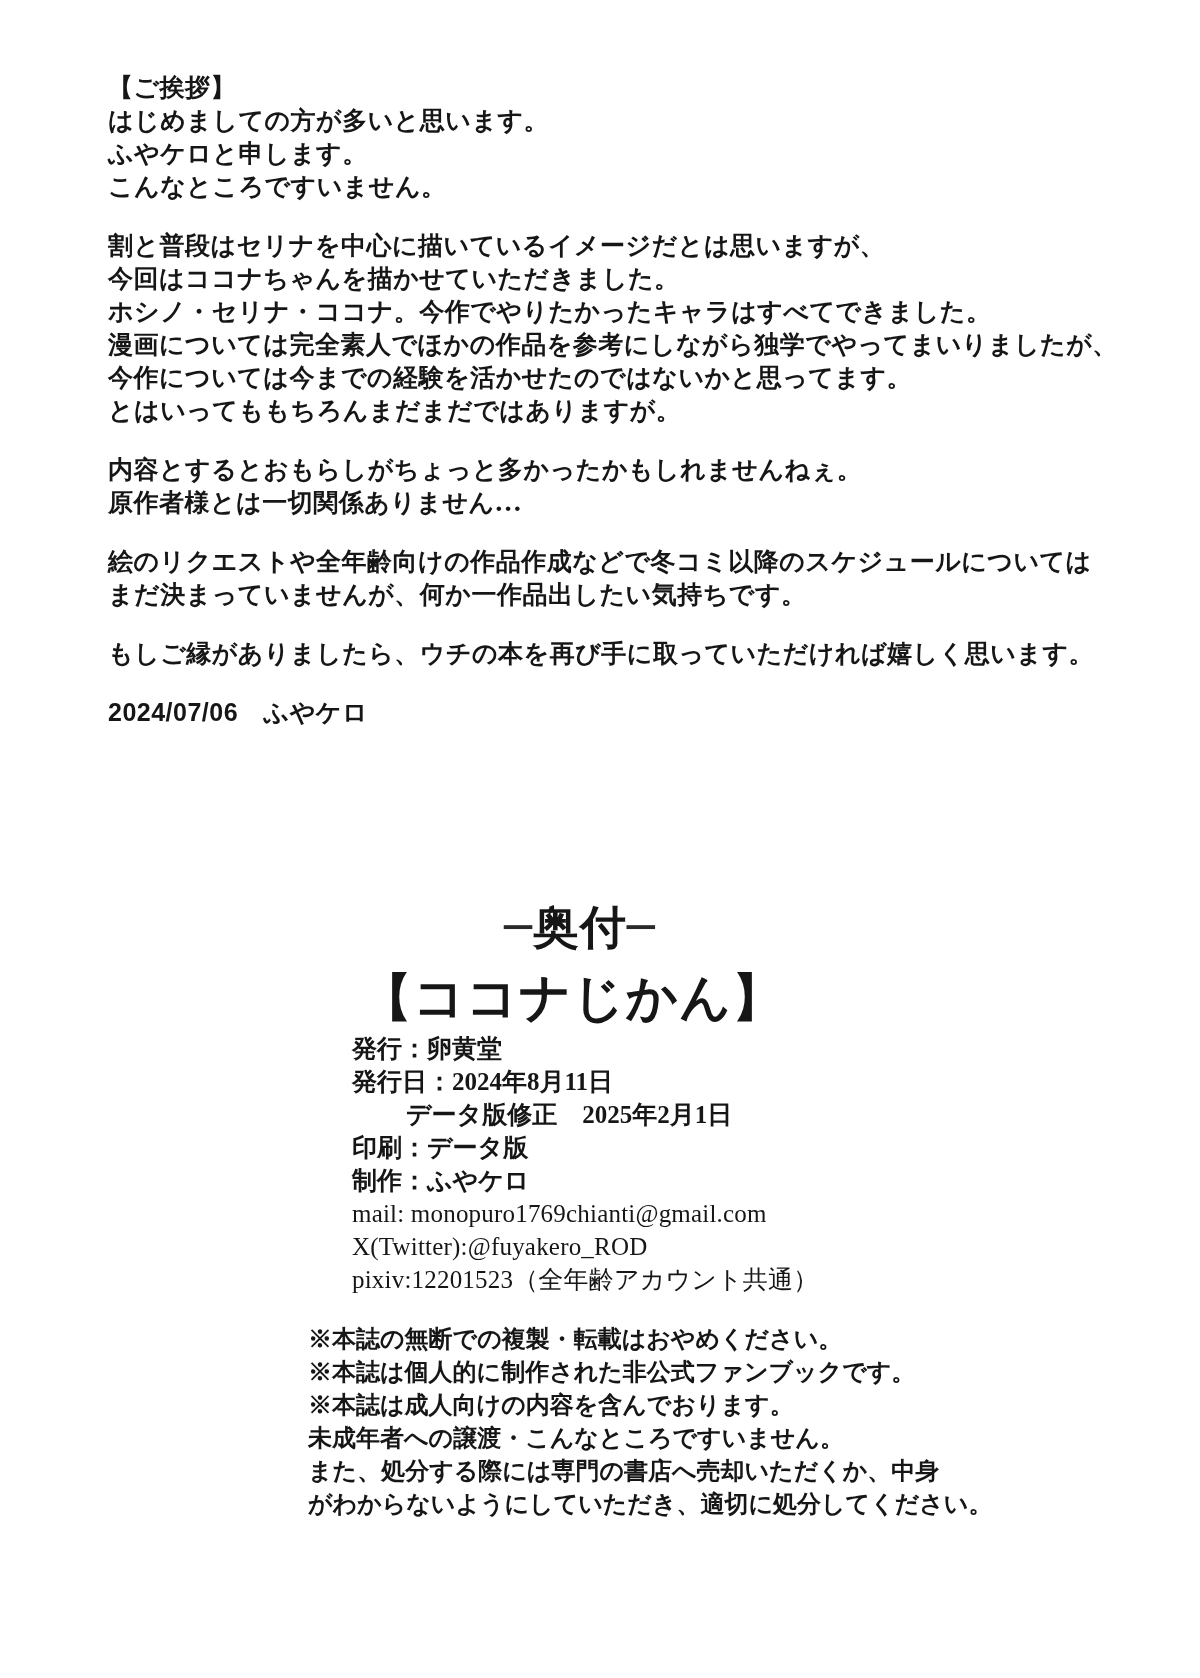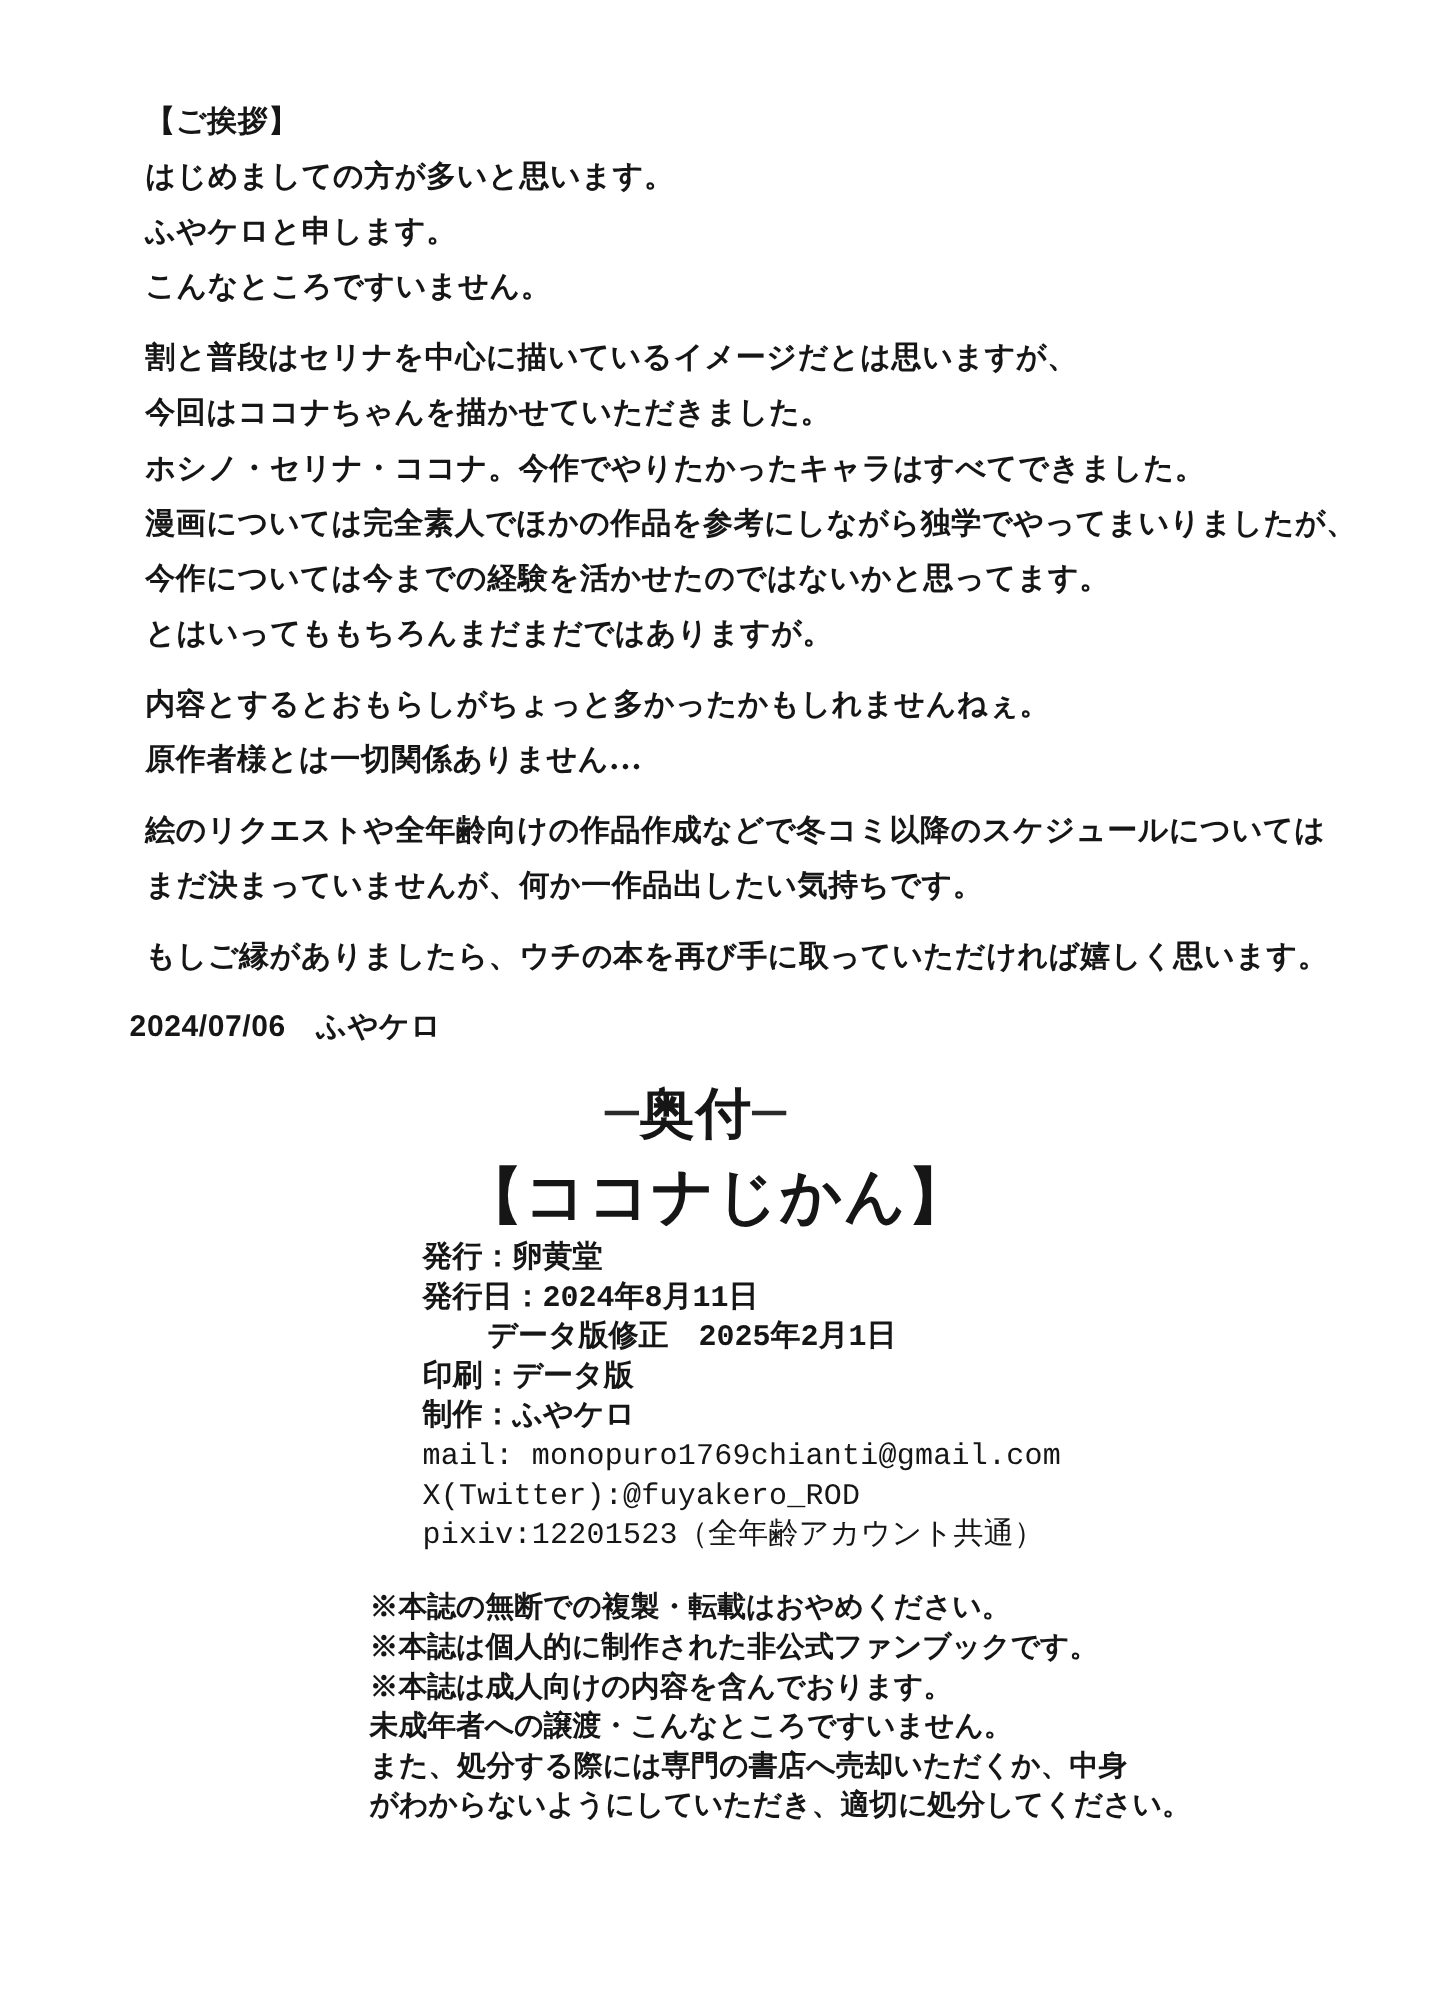--- a/index.html
+++ b/index.html
@@ -23,21 +23,21 @@
     left: 108px;
     top: 71px;
     width: 1020px;
     font-size: 25px;
     line-height: 33px;
     font-weight: 600;
     letter-spacing: 0.5px;
     white-space: nowrap;
   }
   .greeting .para { margin: 0 0 26px 0; }
-  .greeting .line { margin: 13px; }
+  .greeting .line { margin: 0; }
   .date-line {
     font-family: "Liberation Sans", "DejaVu Sans", sans-serif;
     font-weight: 700;
     font-size: 25px;
     letter-spacing: 0.5px;
   }
 
   
   .colophon-header {
     position: absolute;
@@ -55,27 +55,26 @@
   .colophon-title {
     position: absolute;
     top: 966px;
     left: 0;
     width: 1145px;
     text-align: center;
     font-size: 51px;
     line-height: 62px;
     font-weight: 800;
     letter-spacing: 1px;
-    padding-left: 24px;
   }
   .colophon-info {
     position: absolute;
     left: 352px;
     top: 1032px;
-    font-family: Liberation Mono, monospace;
+    font-family: Liberation Serif, serif;
     font-size: 25px;
     line-height: 33px;
     font-weight: 700;
     white-space: pre;
   }
   .colophon-info .line.indent { padding-left: 54px; }
   .colophon-info .line.contact { font-weight: 500; letter-spacing: 0.2px; }
   .colophon-notes {
     position: absolute;
     left: 308px;

